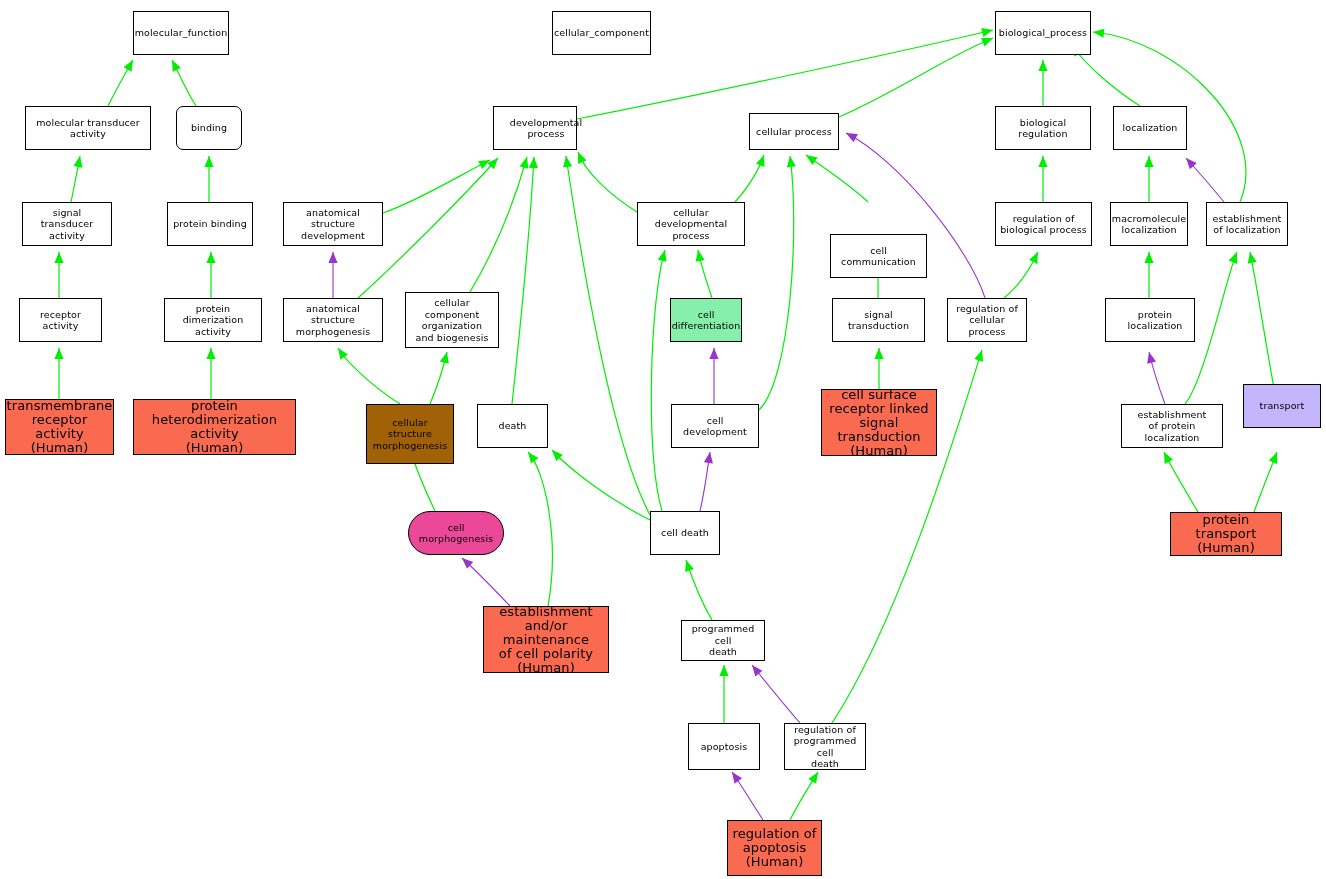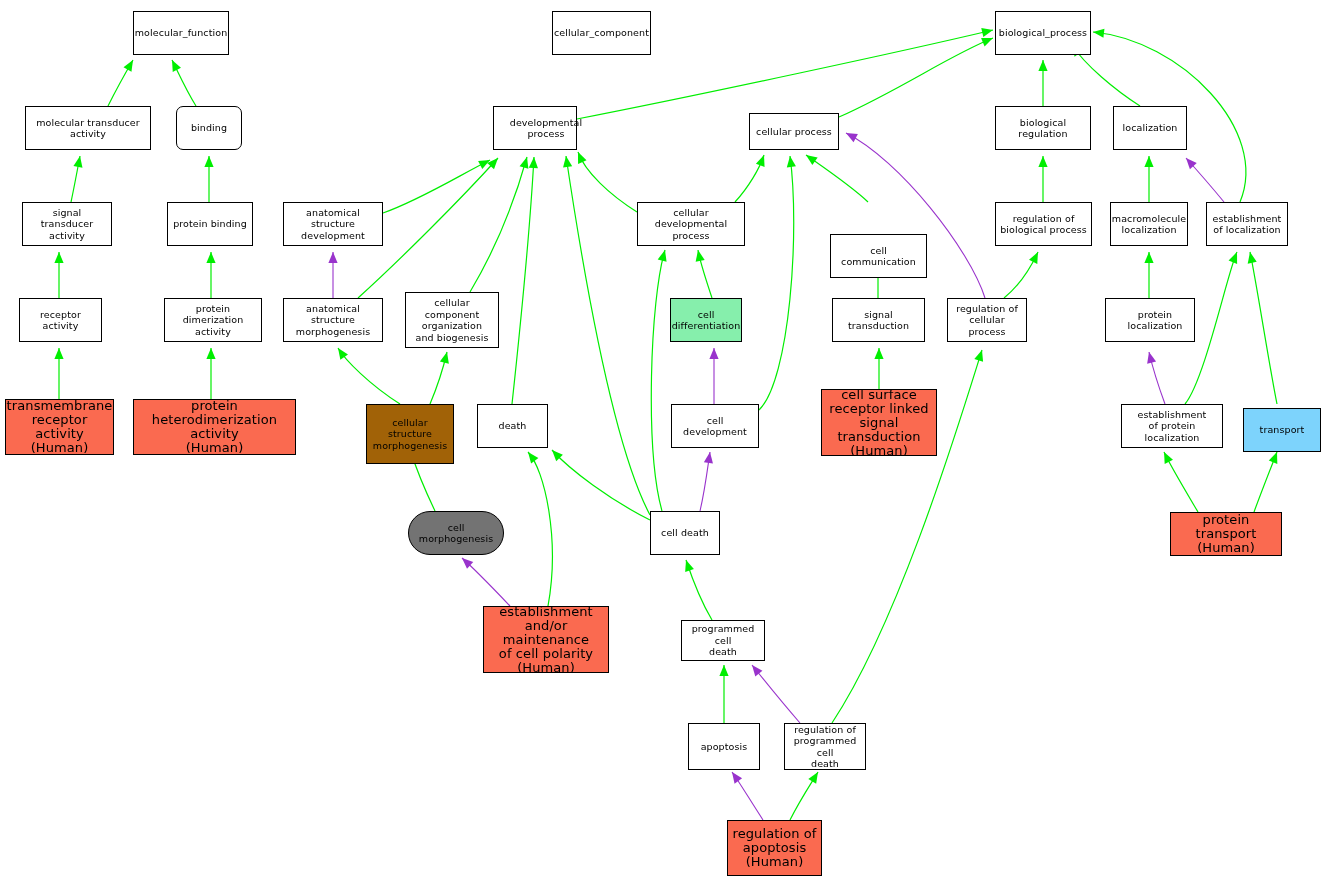--- a/index.html
+++ b/index.html
@@ -191,22 +191,22 @@
     <div class="node" style="left: 366px; top: 404px; width: 88px; height: 60px; background: #a16207; border-color: rgb(0, 0, 0);">cellular structure
 morphogenesis</div>
     <div class="node" style="left: 477px; top: 404px; width: 71px; height: 44px; background: rgb(255, 255, 255); border-color: rgb(0, 0, 0);">death</div>
     <div class="node" style="left: 671px; top: 404px; width: 88px; height: 44px; background: rgb(255, 255, 255); border-color: rgb(0, 0, 0);">cell development</div>
     <div class="node hl" style="left: 821px; top: 389px; width: 116px; height: 67px; background: rgb(250, 106, 80); border-color: rgb(0, 0, 0);">cell surface
 receptor linked
 signal transduction
 (Human)</div>
     <div class="node" style="left: 1121px; top: 404px; width: 102px; height: 44px; background: rgb(255, 255, 255); border-color: rgb(0, 0, 0);">establishment
 of protein localization</div>
-    <div class="node" style="left: 1243px; top: 408px; width: 78px; height: 44px; background: #7dd3fc; border-color: rgb(0, 0, 0);">transport</div>
-    <div class="node" style="left: 408px; top: 511px; width: 96px; height: 44px; background: #737373; border-color: rgb(0, 0, 0); border-radius: 22px;">cell morphogenesis</div>
+    <div class="node" style="left: 1243px; top: 384px; width: 78px; height: 44px; background: #c4b5fd; border-color: rgb(0, 0, 0);">transport</div>
+    <div class="node" style="left: 408px; top: 511px; width: 96px; height: 44px; background: #ec4899; border-color: rgb(0, 0, 0); border-radius: 22px;">cell morphogenesis</div>
     <div class="node" style="left: 650px; top: 511px; width: 70px; height: 44px; background: rgb(255, 255, 255); border-color: rgb(0, 0, 0);">cell death</div>
     <div class="node hl" style="left: 1170px; top: 512px; width: 112px; height: 44px; background: rgb(250, 106, 80); border-color: rgb(0, 0, 0);">protein transport
 (Human)</div>
     <div class="node hl" style="left: 483px; top: 606px; width: 126px; height: 67px; background: rgb(250, 106, 80); border-color: rgb(0, 0, 0);">establishment
 and/or maintenance
 of cell polarity
 (Human)</div>
     <div class="node" style="left: 681px; top: 620px; width: 84px; height: 41px; background: rgb(255, 255, 255); border-color: rgb(0, 0, 0);">programmed cell
 death</div>
     <div class="node" style="left: 688px; top: 723px; width: 72px; height: 47px; background: rgb(255, 255, 255); border-color: rgb(0, 0, 0);">apoptosis</div>

